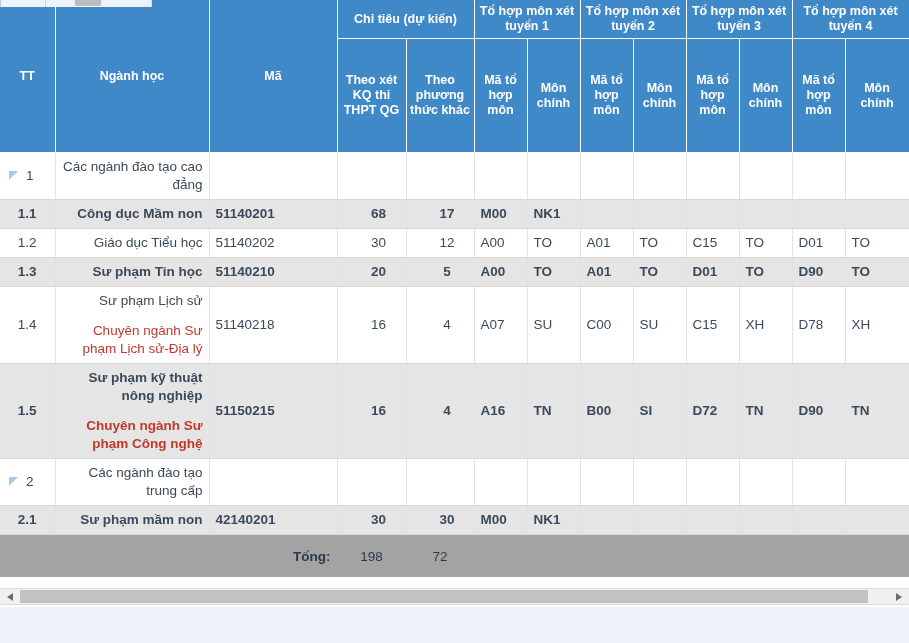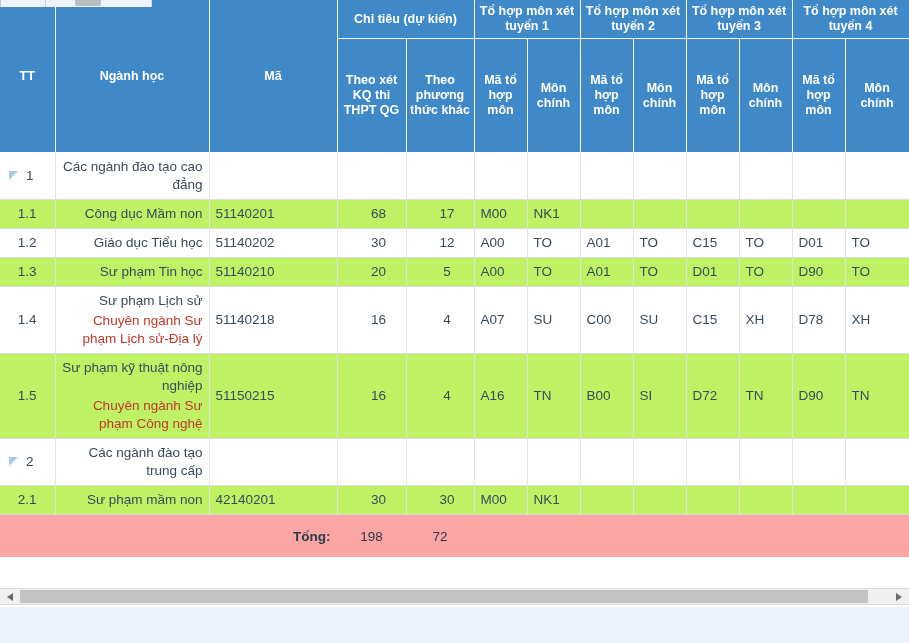--- a/index.html
+++ b/index.html
@@ -76,21 +76,21 @@
   tbody td {
     border-right: 1px solid #e3e3e3;
     border-bottom: 1px solid #d9d9d9;
     font-size: 13.5px;
     color: #3b4a5a;
     padding: 5px 6px;
     vertical-align: middle;
     background: #ffffff;
     line-height: 18px;
   }
-  tbody tr.alt td { background: #bef264; }
+  tbody tr.alt td { background: #e5e5e5; font-weight: bold; }
 
   td.c-tt  { text-align: center; white-space: nowrap; }
   td.c-name { text-align: right; }
   td.c-ma  { text-align: left; }
   td.c-num { text-align: center; padding-left: 20px; }
   td.c-code { text-align: left; }
 
   .group-row td.c-tt {
     position: relative;
     text-align: left;
@@ -101,27 +101,27 @@
     left: 9px;
     top: 50%;
     margin-top: -5px;
     width: 0; height: 0;
     border-left: 9px solid #aac9e4;
     border-bottom: 9px solid transparent;
   }
   .sub-red {
     color: #c0392b;
     display: block;
-    margin-top: 2px;
+    margin-top: 12px;
   }
   .main-line { display: block; }
 
   
   tfoot td {
-    background: #fca5a5;
+    background: #a3a3a3;
     border-top: 1px solid #d3dcea;
     border-right: 1px solid transparent;
     font-size: 13.5px;
     color: #2b3a4a;
     padding: 10px 6px;
     height: 22px;
   }
   tfoot td.total-label {
     text-align: right;
     font-weight: bold;

